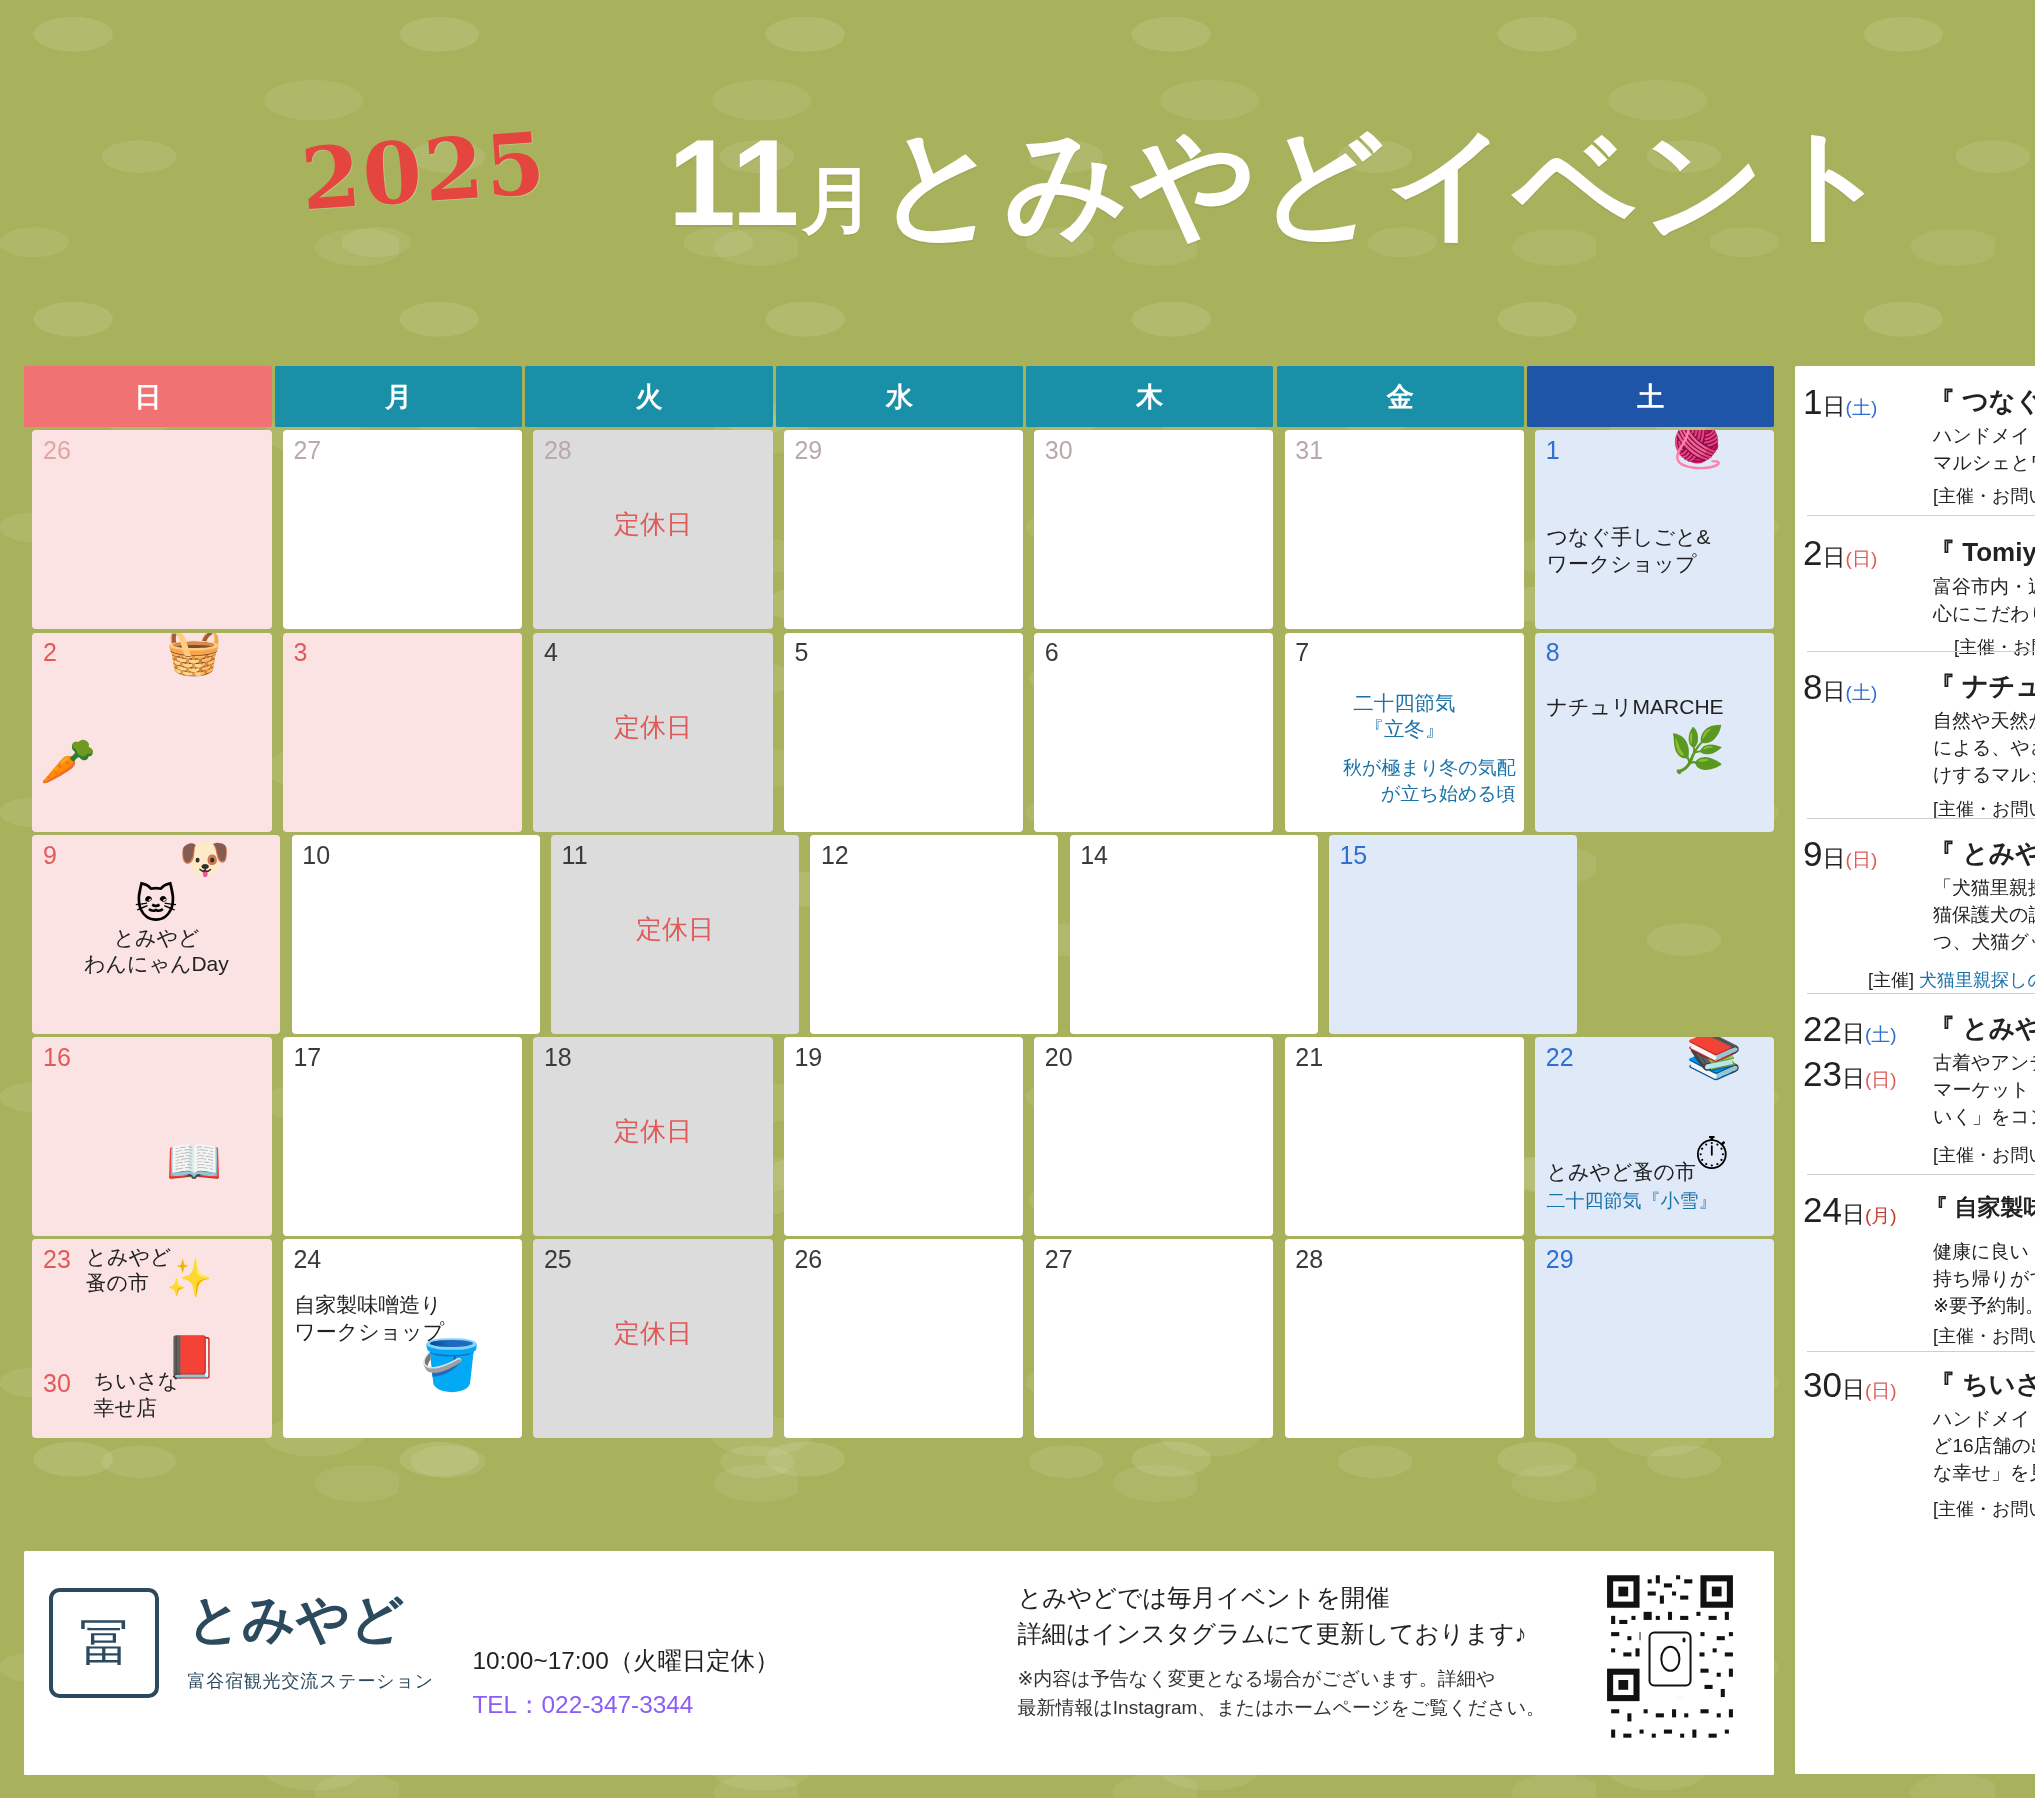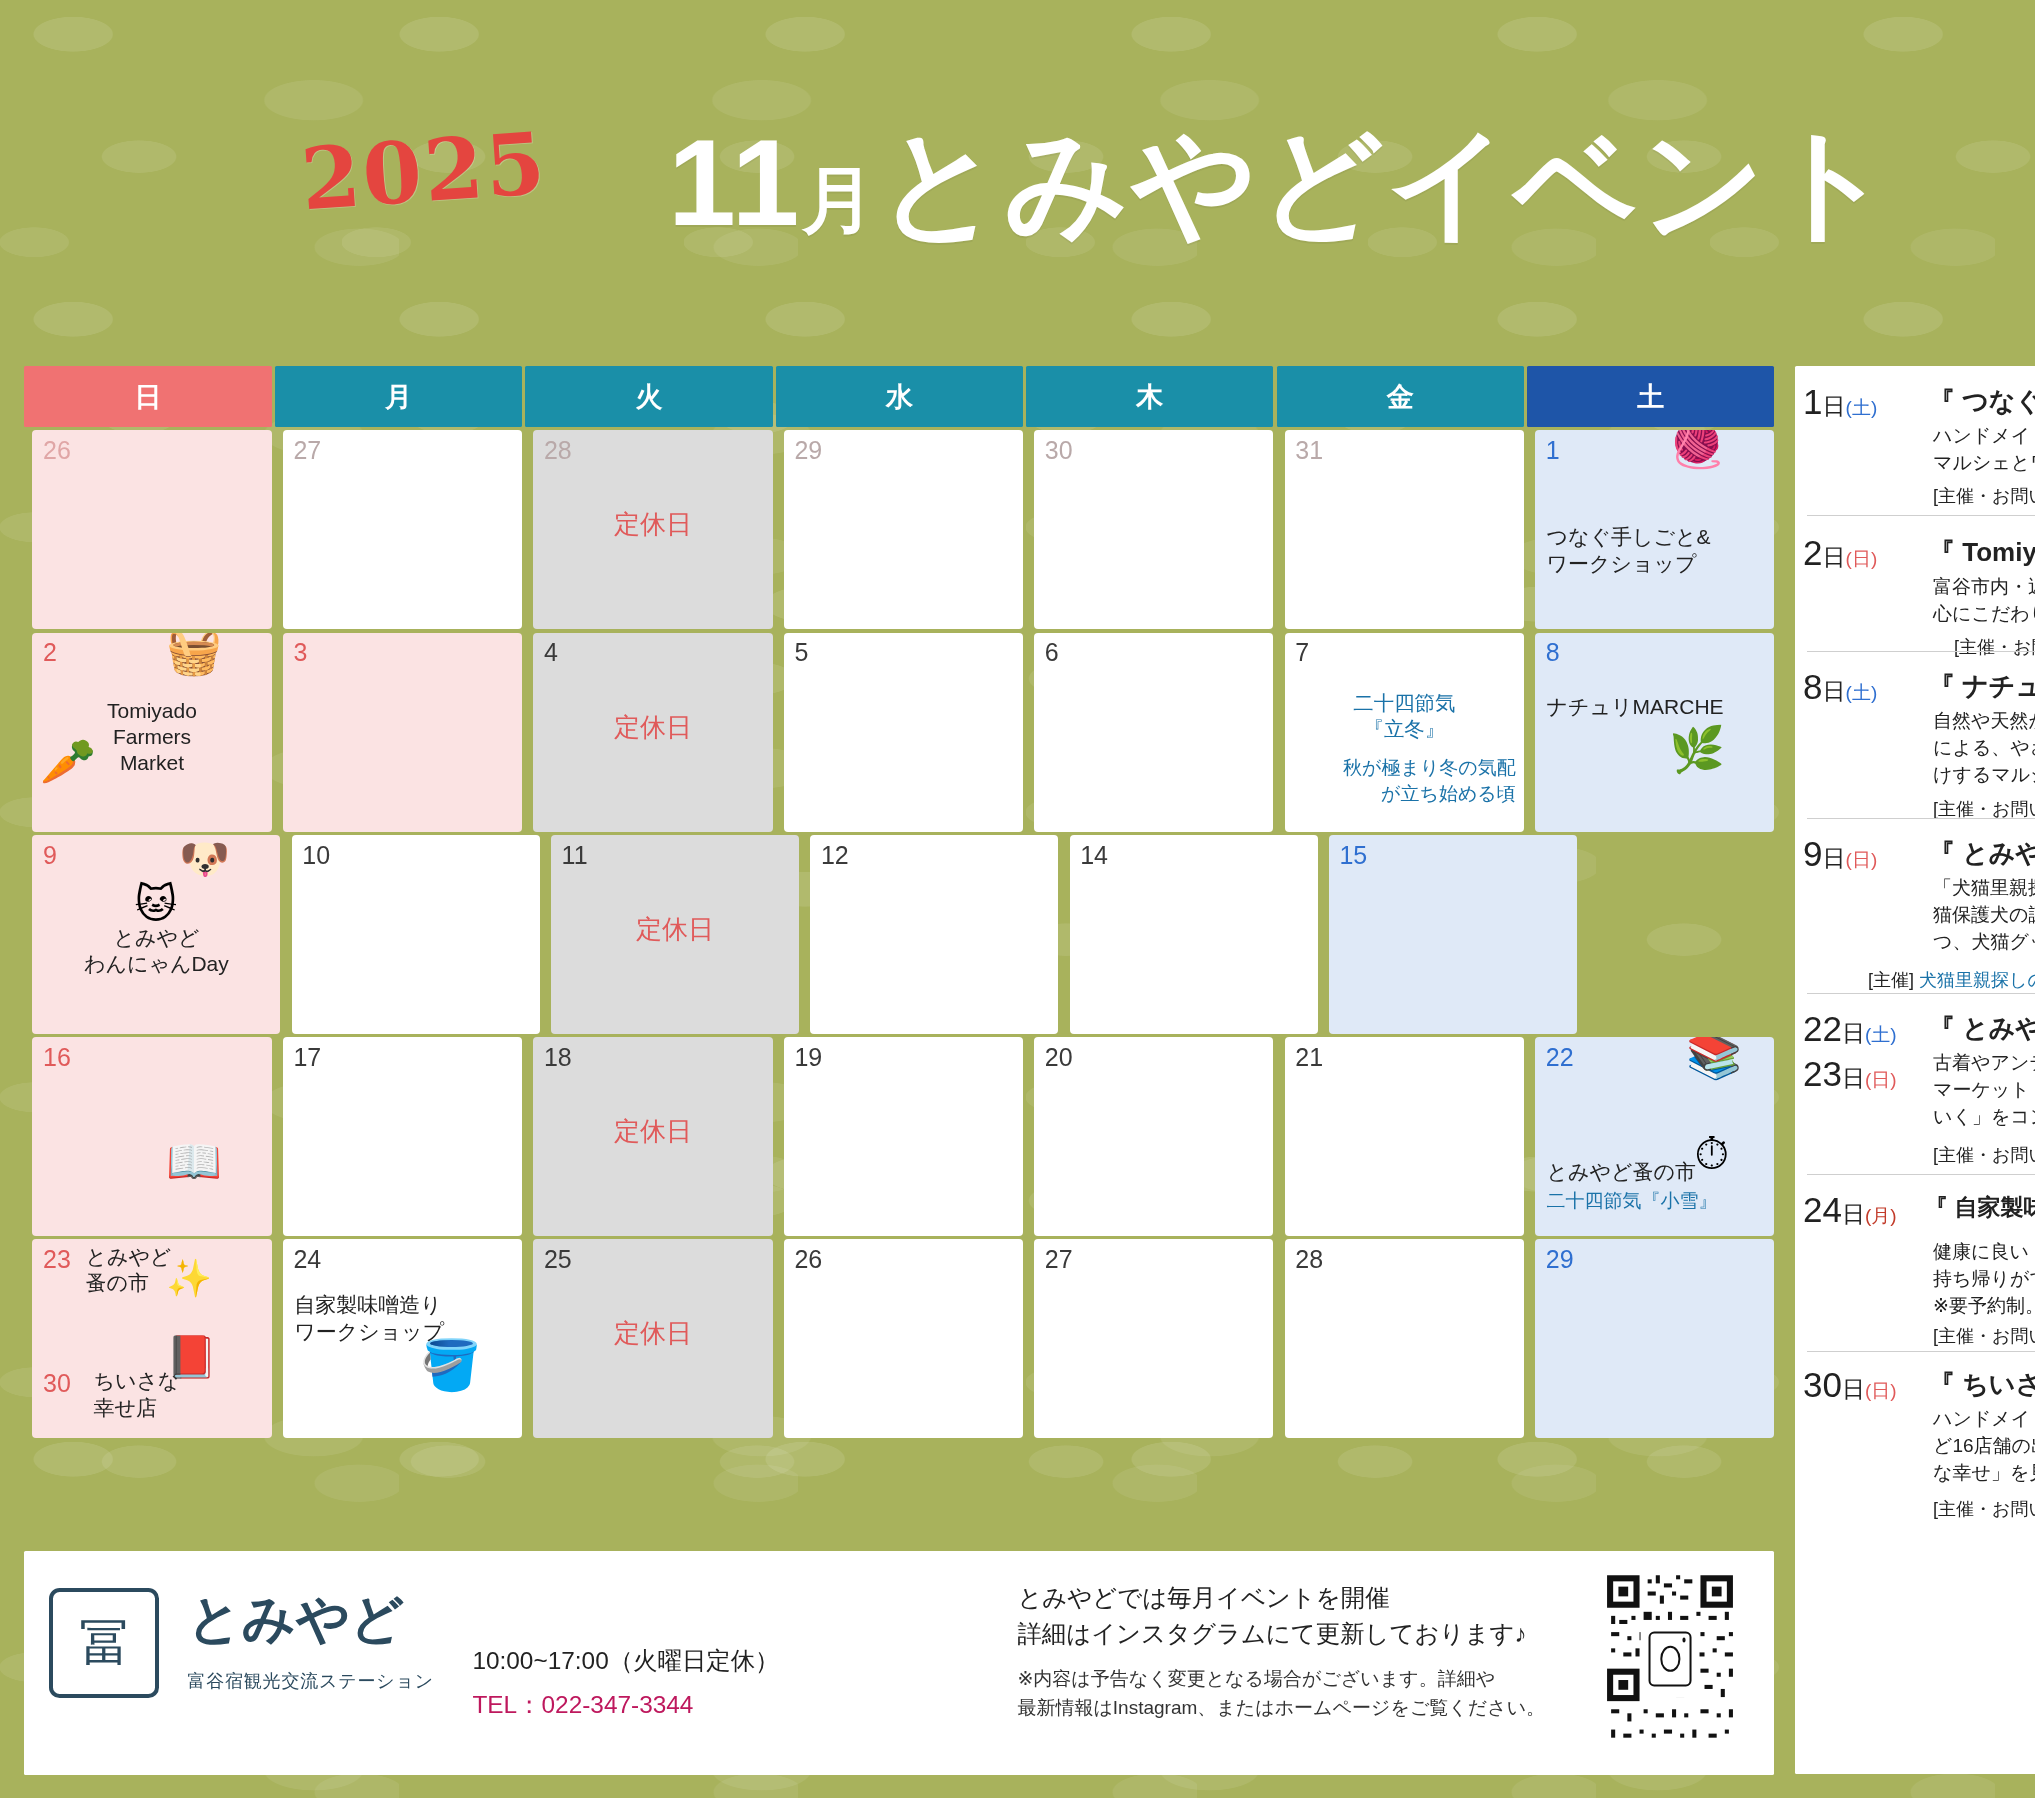--- a/index.html
+++ b/index.html
@@ -129,21 +129,21 @@
     font-size:49px;color:#2b4a5e;font-family:"DejaVu Serif",serif;
   }
   .logo-name{
     position:absolute;left:163px;top:33px;font-size:53px;color:#2b4a5e;font-weight:bold;
   }
   .logo-sub{
     position:absolute;left:163px;top:118px;font-size:18px;color:#2b4a5e;letter-spacing:0.8px;
   }
   .f-station{position:absolute;left:448px;top:33px;font-size:32px;color:#222;}
   .f-hours{position:absolute;left:448px;top:94px;font-size:24.4px;color:#222;}
-  .f-tel{position:absolute;left:448px;top:138px;font-size:24.4px;color:#be185d;}
+  .f-tel{position:absolute;left:448px;top:138px;font-size:24.4px;color:#8b5cf6;}
   .f-note1{position:absolute;left:993px;top:28.5px;font-size:24.4px;color:#222;line-height:1.5;}
   .f-note2{position:absolute;left:993px;top:114px;font-size:19px;color:#333;line-height:1.5;}
   .f-qr{position:absolute;left:1579px;top:20.4px;width:134px;height:175px;}
 
   
   .side{
     position:absolute;left:1795px;top:366px;width:725px;height:1408px;
     background:#ffffff;border-radius:1.6px;
   }
   .item{position:absolute;left:0;width:725px;}
@@ -243,23 +243,20 @@
         <div class="ev" style="top:94px;white-space:pre-line">つなぐ手しごと&amp;
 ワークショップ</div>
       </div>
     </div>
 
     <div class="week">
       <div class="cell sun">
         <div class="num">2</div>
         <div class="deco veg">🧺</div>
         <div class="deco veg2">🥕</div>
-        <div class="ev center" style="white-space:pre-line">Tomiyado
-Farmers
-Market</div>
       </div>
       <div class="cell sun">
           <div class="num">3</div>
         </div>
       <div class="cell closed">
         <div class="num">4</div>
         <div class="closed-label">定休日</div>
       </div>
       <div class="cell">
           <div class="num">5</div>

